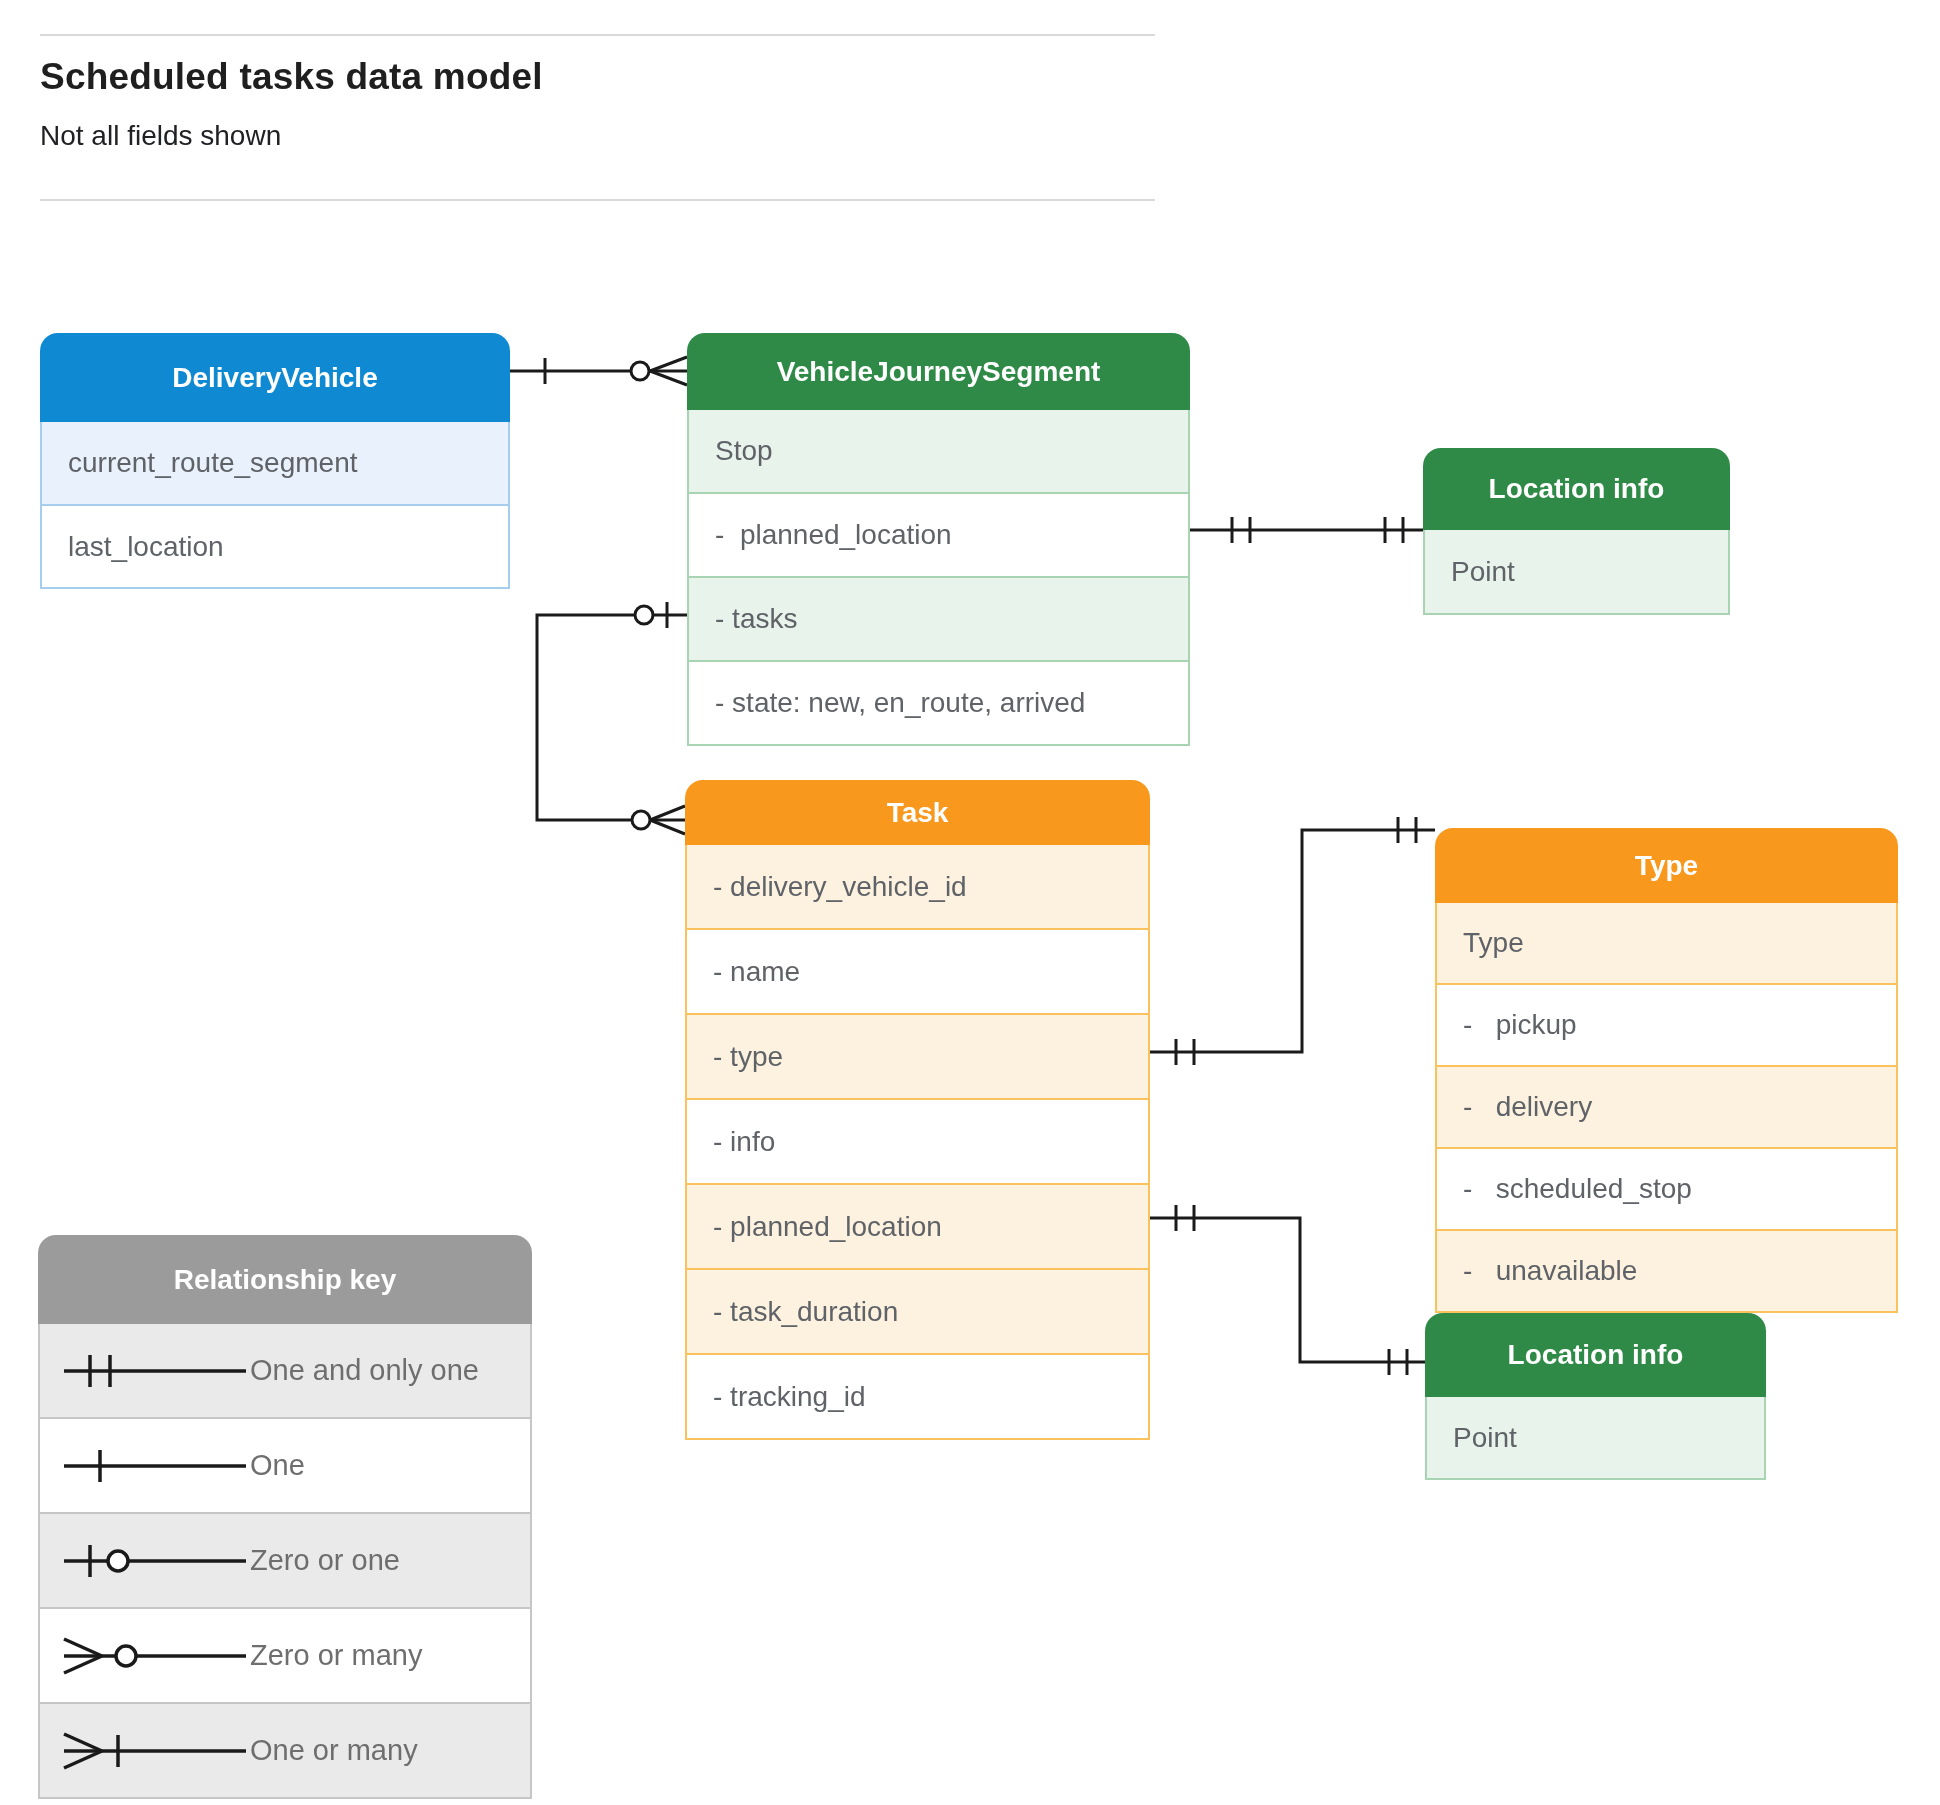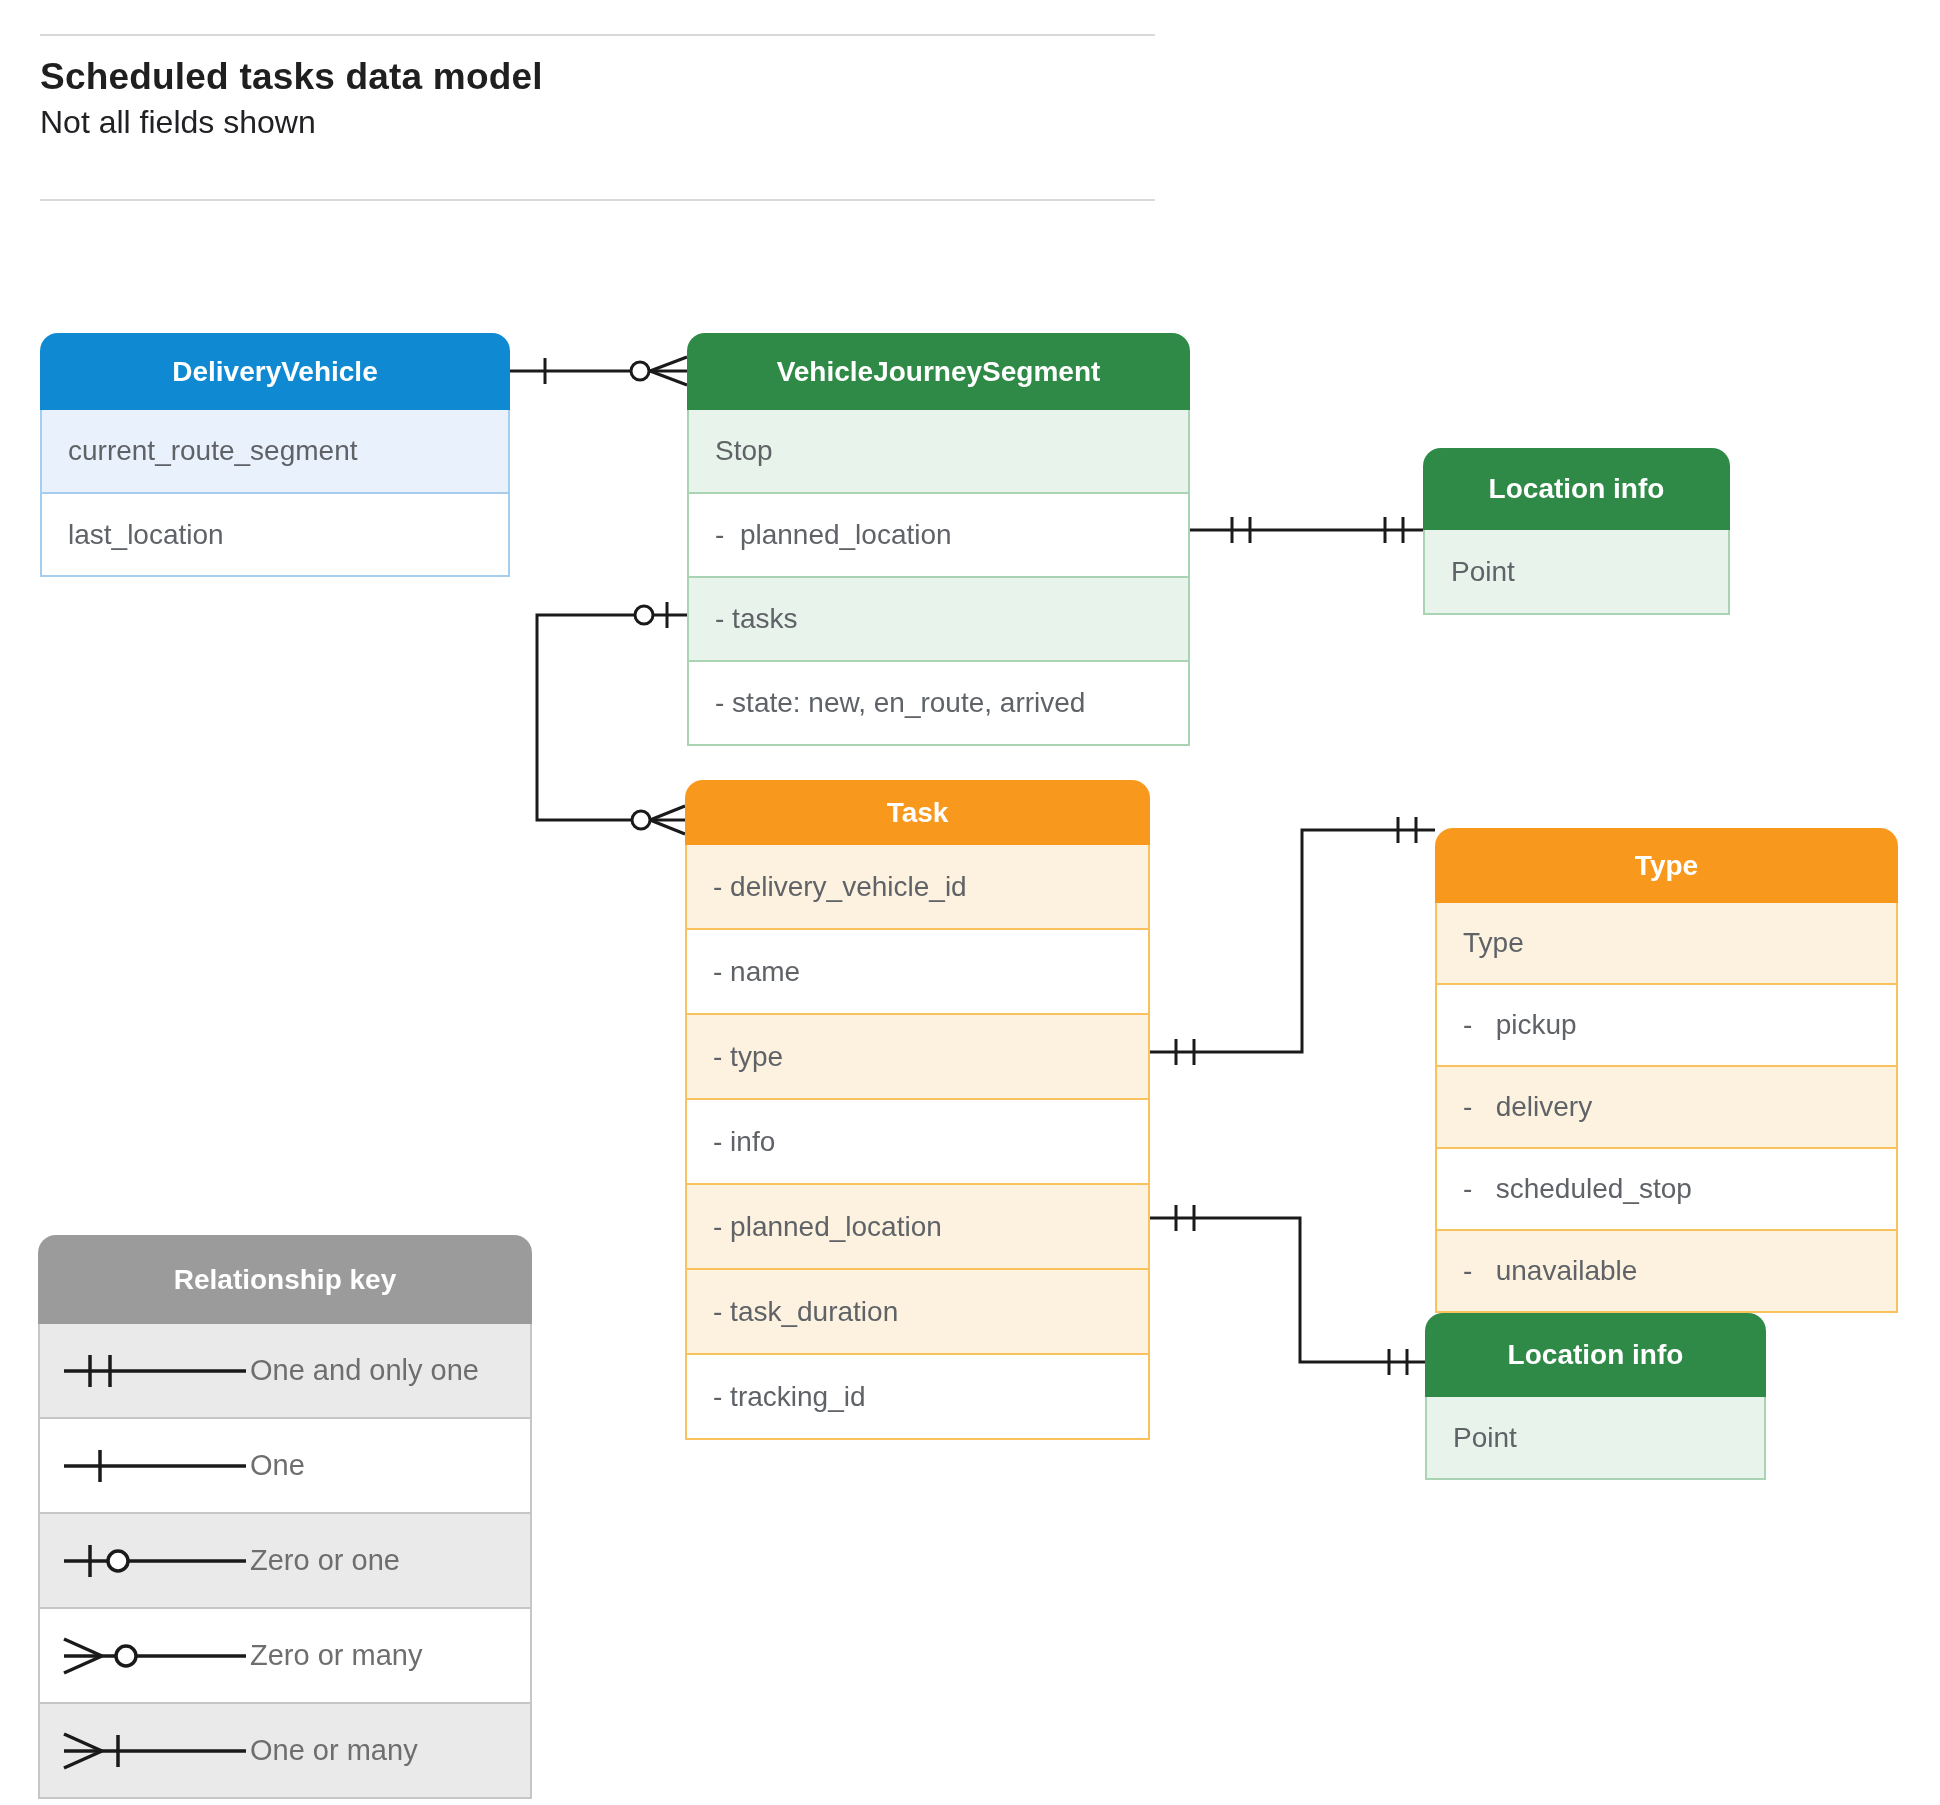--- a/index.html
+++ b/index.html
@@ -2,21 +2,21 @@
 <html><head>
 <meta charset="utf-8">
 <style>
   html,body{margin:0;padding:0;background:#ffffff;font-family:"Liberation Sans",sans-serif;}
   .canvas{position:relative;width:1940px;height:1805px;background:#ffffff;overflow:hidden;}
 
   .rule{position:absolute;left:40px;width:1115px;height:2px;background:#d9d9d9;}
   .rule.top{top:34px;}
   .rule.bottom{top:199px;}
   .page-title{position:absolute;left:40px;top:56px;font-size:37px;font-weight:bold;color:#1f1f1f;letter-spacing:.2px;}
-  .page-subtitle{position:absolute;left:40px;top:104px;font-size:32px;color:#202124;}
+  .page-subtitle{position:absolute;left:40px;top:120px;font-size:28px;color:#202124;}
 
   .theme-blue{--hdr:#0f8ad2;--tint:#e9f2fc;--bc:#a6cdee;}
   .theme-green{--hdr:#2f8a47;--tint:#e8f3eb;--bc:#a9d4b4;}
   .theme-orange{--hdr:#f8991d;--tint:#fdf2df;--bc:#f9c25c;}
   .theme-gray{--hdr:#9b9b9b;--tint:#eaeaea;--bc:#c6c6c6;}
 
   .entity{position:absolute;}
   .e-header{background:var(--hdr);border-radius:18px 18px 0 0;display:flex;align-items:center;justify-content:center;}
   .e-title{color:#ffffff;font-weight:bold;font-size:28px;}
   .e-body{border:2px solid var(--bc);border-top:none;background:#fff;}
@@ -81,21 +81,21 @@
         <polyline points="1150,1218 1300,1218 1300,1362 1425,1362"></polyline>
         <line x1="1176" y1="1205" x2="1176" y2="1231"></line>
         <line x1="1194" y1="1205" x2="1194" y2="1231"></line>
         <line x1="1389" y1="1349" x2="1389" y2="1375"></line>
         <line x1="1407" y1="1349" x2="1407" y2="1375"></line>
       </g>
     </g>
   </svg>
 
   <div class="entity theme-blue" style="left:40px;top:333px;width:470px;">
-    <div class="e-header" style="height:77px">
+    <div class="e-header" style="height:89px">
       <span class="e-title">DeliveryVehicle</span>
     </div>
     <div class="e-body">
       <div class="e-row tint" style="height:82px">
         <span class="e-field">current_route_segment</span>
       </div>
       <div class="e-row" style="height:81px">
         <span class="e-field">last_location</span>
       </div>
     </div>

